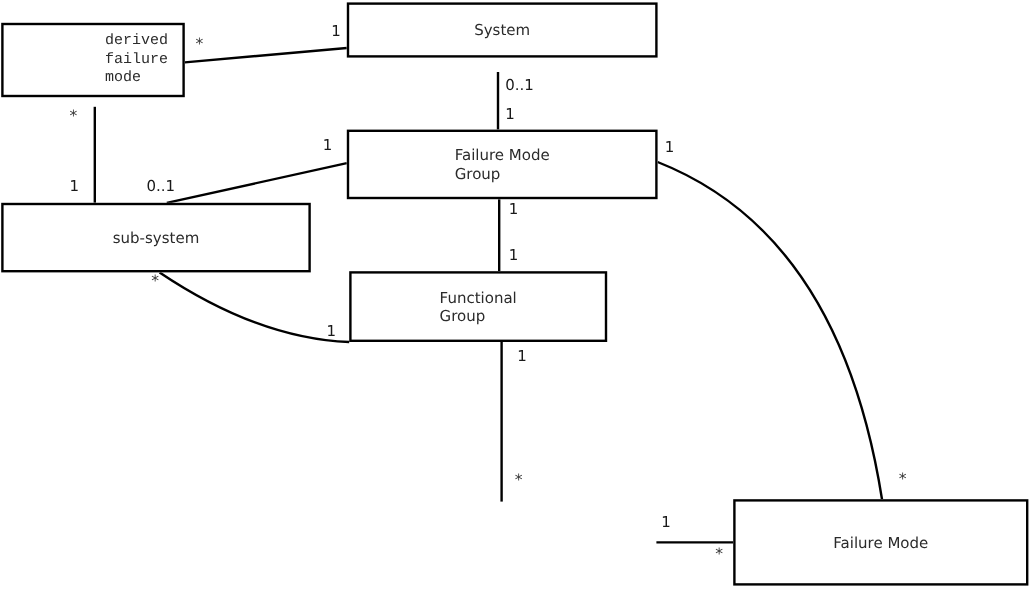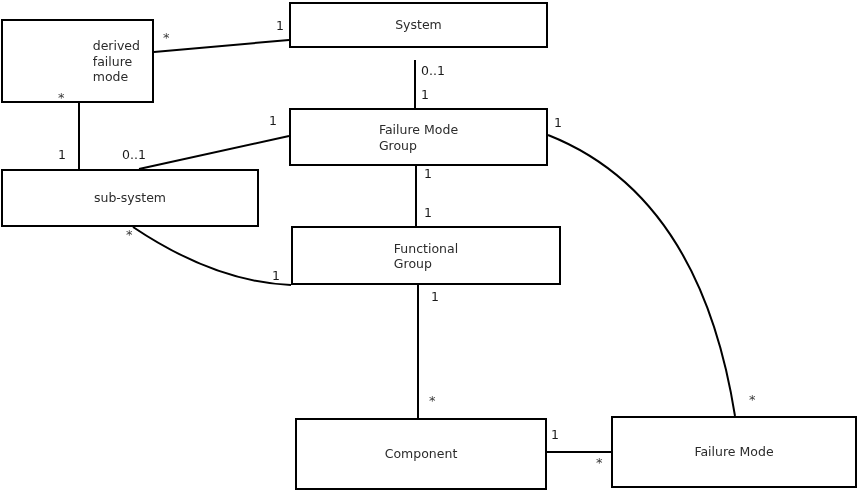--- a/index.html
+++ b/index.html
@@ -81,47 +81,44 @@
 
     <path d="M 133 227 Q 215 282 291 285" fill="none" stroke="#000000" stroke-width="2"></path>
 
     <line x1="418" y1="285" x2="418" y2="418" stroke="#000000" stroke-width="2"></line>
 
     <line x1="547" y1="452" x2="611" y2="452" stroke="#000000" stroke-width="2"></line>
 
     <path d="M 548 135 Q 700 195 735 416" fill="none" stroke="#000000" stroke-width="2"></path>
   </svg>
 
-  <div class="uml-box" style="left:1px; top:19px; width:153px; height:84px;">
+  <div class="uml-box" style="left:1px; top:19px; width:153px; height:62px;font-family:Liberation Mono, monospace;">
     <span class="uml-box-label offset-right">derived
 failure
 mode</span>
   </div>
 
   <div class="uml-box" style="left:289px; top:2px; width:259px; height:46px;">
     <span class="uml-box-label">System</span>
   </div>
 
   <div class="uml-box" style="left:289px; top:108px; width:259px; height:58px;">
     <span class="uml-box-label">Failure Mode
 Group</span>
   </div>
 
   <div class="uml-box" style="left:1px; top:169px; width:258px; height:58px;">
     <span class="uml-box-label">sub-system</span>
   </div>
 
-  <div class="uml-box" style="left:291px; top:226px; width:270px; height:59px;">
+  <div class="uml-box" style="left:291px; top:226px; width:215px; height:59px;">
     <span class="uml-box-label">Functional
 Group</span>
   </div>
 
-  <div class="uml-box" style="left:295px; top:418px; width:252px; height:72px;">
-    <span class="uml-box-label">Component</span>
-  </div>
 
   <div class="uml-box" style="left:611px; top:416px; width:246px; height:72px;">
     <span class="uml-box-label">Failure Mode</span>
   </div>
 
   <span class="mult-label star" style="left:163px; top:31px;">*</span>
 
   <span class="mult-label" style="left:276px; top:19px;">1</span>
 
   <span class="mult-label" style="left:421px; top:64px;">0..1</span>

